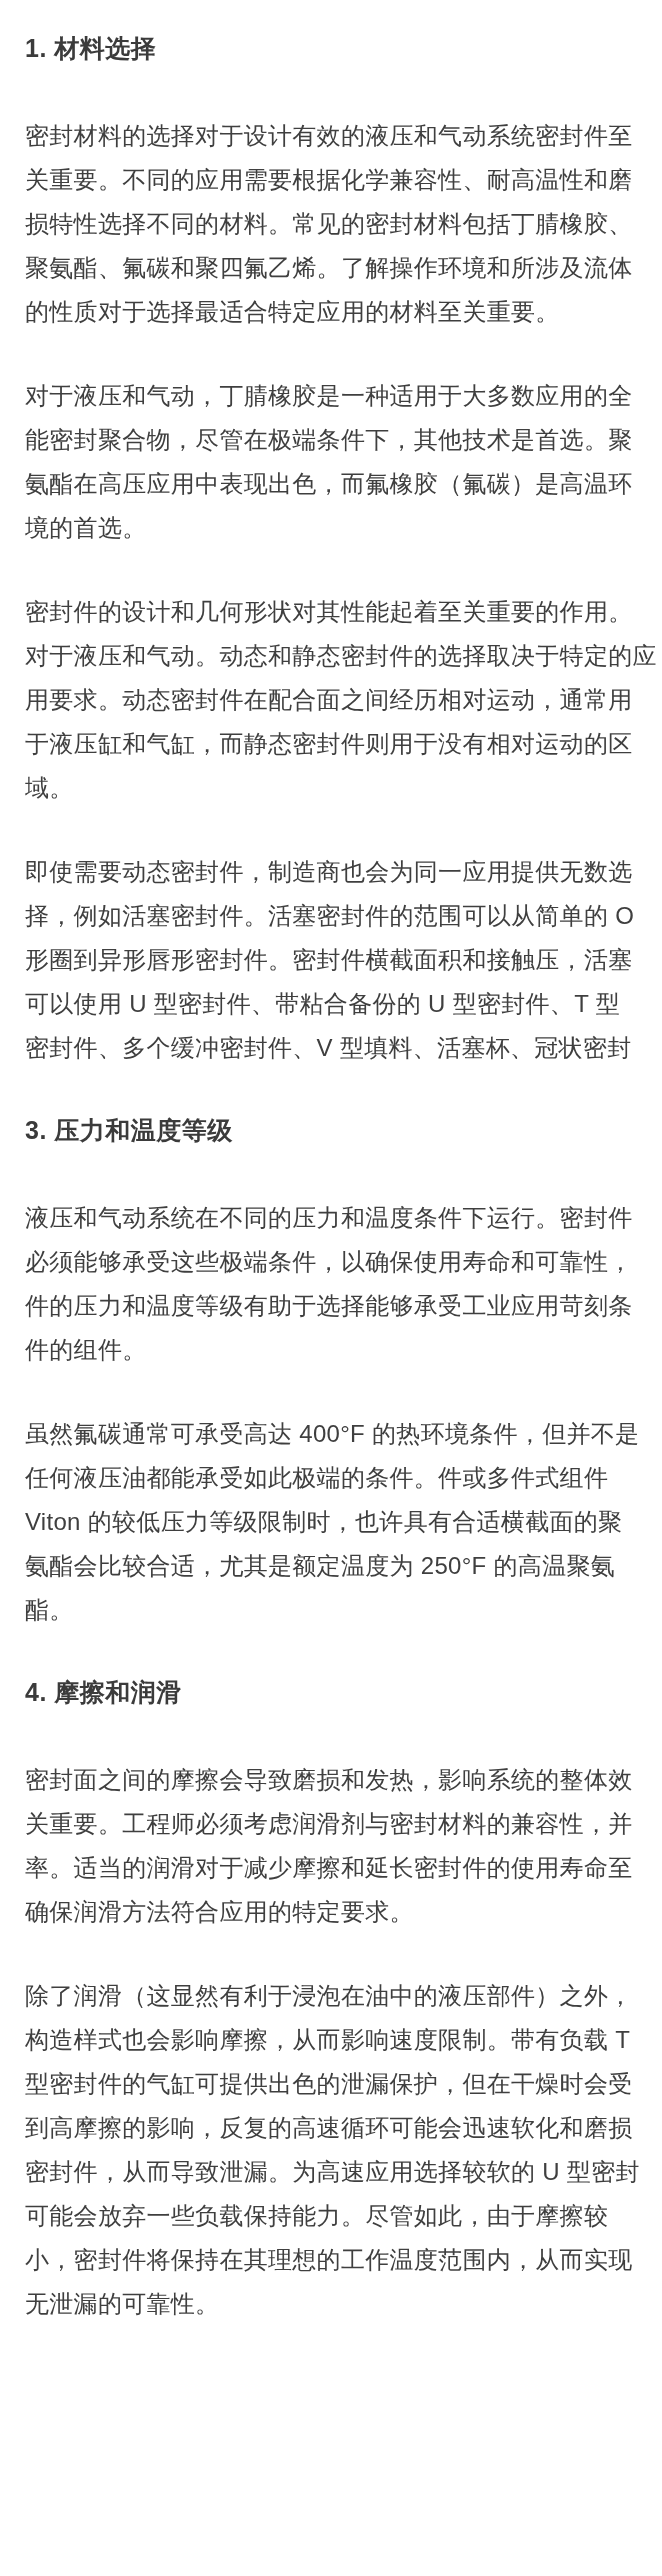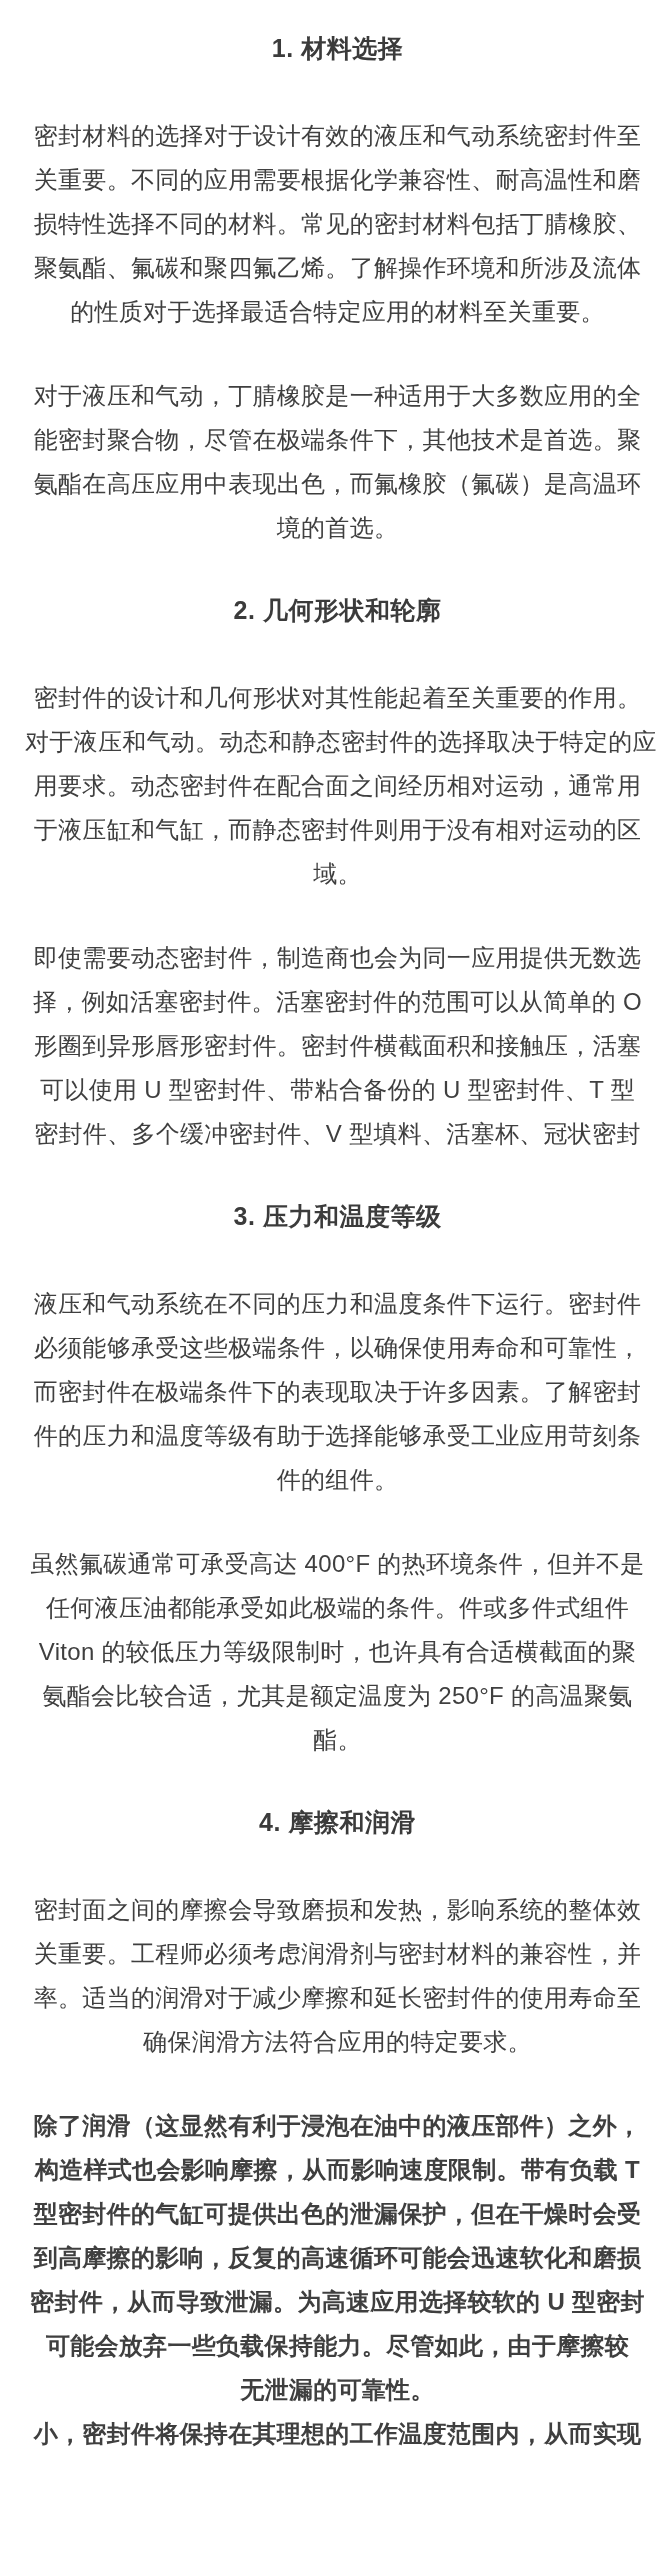--- a/index.html
+++ b/index.html
@@ -9,21 +9,20 @@
   body {
     width: 663px;
     height: 2576px;
     overflow: hidden;
     background: #ffffff;
     font-family: "Liberation Sans", "DejaVu Sans", sans-serif;
     color: #3f3f3f;
   }
   .article {
     padding: 31px 13px 0 25px;
-    text-align: center;
   }
   h2.sec-heading {
     font-size: 25px;
     line-height: 34px;
     font-weight: 700;
     color: #3b3b3b;
     margin: 43px 0 49px 0;
     letter-spacing: 0.5px;
   }
   section:first-of-type h2.sec-heading {
@@ -32,21 +31,20 @@
   p.para {
     font-size: 24px;
     line-height: 44px;
     font-weight: 400;
     color: #3f3f3f;
     margin: 0 0 40px 0;
     letter-spacing: 0.3px;
   }
   section:last-of-type p.para:last-of-type {
     margin-bottom: 0;
-    font-weight: bold;
   }
   .ln {
     display: block;
     white-space: nowrap;
   }
 </style>
 </head>
 <body>
 
 <article class="article">
@@ -62,21 +60,20 @@
     </p>
     <p class="para">
       <span class="ln">对于液压和气动，丁腈橡胶是一种适用于大多数应用的全</span>
       <span class="ln">能密封聚合物，尽管在极端条件下，其他技术是首选。聚</span>
       <span class="ln">氨酯在高压应用中表现出色，而氟橡胶（氟碳）是高温环</span>
       <span class="ln">境的首选。</span>
     </p>
   </section>
 
   <section>
-    <h2 class="sec-heading">2. 几何形状和轮廓</h2>
     <p class="para">
       <span class="ln">密封件的设计和几何形状对其性能起着至关重要的作用。</span>
       <span class="ln">对于液压和气动。动态和静态密封件的选择取决于特定的应</span>
       <span class="ln">用要求。动态密封件在配合面之间经历相对运动，通常用</span>
       <span class="ln">于液压缸和气缸，而静态密封件则用于没有相对运动的区</span>
       <span class="ln">域。</span>
     </p>
     <p class="para">
       <span class="ln">即使需要动态密封件，制造商也会为同一应用提供无数选</span>
       <span class="ln">择，例如活塞密封件。活塞密封件的范围可以从简单的 O</span>
@@ -84,21 +81,20 @@
       <span class="ln">可以使用 U 型密封件、带粘合备份的 U 型密封件、T 型</span>
       <span class="ln">密封件、多个缓冲密封件、V 型填料、活塞杯、冠状密封</span>
     </p>
   </section>
 
   <section>
     <h2 class="sec-heading">3. 压力和温度等级</h2>
     <p class="para">
       <span class="ln">液压和气动系统在不同的压力和温度条件下运行。密封件</span>
       <span class="ln">必须能够承受这些极端条件，以确保使用寿命和可靠性，</span>
-      <span class="ln">而密封件在极端条件下的表现取决于许多因素。了解密封</span>
       <span class="ln">件的压力和温度等级有助于选择能够承受工业应用苛刻条</span>
       <span class="ln">件的组件。</span>
     </p>
     <p class="para">
       <span class="ln">虽然氟碳通常可承受高达 400°F 的热环境条件，但并不是</span>
       <span class="ln">任何液压油都能承受如此极端的条件。件或多件式组件</span>
       <span class="ln">Viton 的较低压力等级限制时，也许具有合适横截面的聚</span>
       <span class="ln">氨酯会比较合适，尤其是额定温度为 250°F 的高温聚氨</span>
       <span class="ln">酯。</span>
     </p>
@@ -112,19 +108,19 @@
       <span class="ln">率。适当的润滑对于减少摩擦和延长密封件的使用寿命至</span>
       <span class="ln">确保润滑方法符合应用的特定要求。</span>
     </p>
     <p class="para">
       <span class="ln">除了润滑（这显然有利于浸泡在油中的液压部件）之外，</span>
       <span class="ln">构造样式也会影响摩擦，从而影响速度限制。带有负载 T</span>
       <span class="ln">型密封件的气缸可提供出色的泄漏保护，但在干燥时会受</span>
       <span class="ln">到高摩擦的影响，反复的高速循环可能会迅速软化和磨损</span>
       <span class="ln">密封件，从而导致泄漏。为高速应用选择较软的 U 型密封</span>
       <span class="ln">可能会放弃一些负载保持能力。尽管如此，由于摩擦较</span>
+      <span class="ln">小，密封件将保持在其理想的工作温度范围内，从而实现</span>
       <span class="ln">无泄漏的可靠性。</span>
-      <span class="ln">小，密封件将保持在其理想的工作温度范围内，从而实现</span>
     </p>
   </section>
 
 </article>
 
 
 </body></html>

